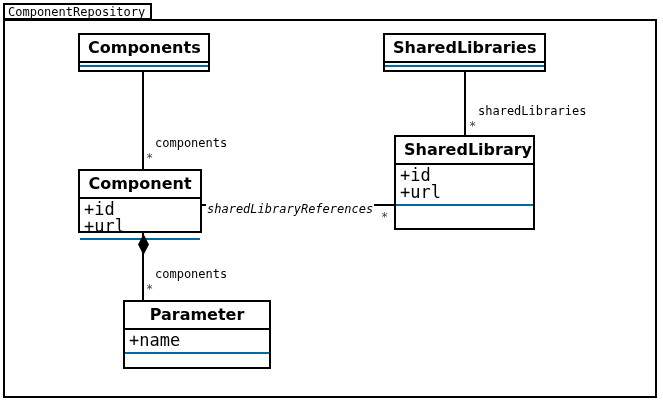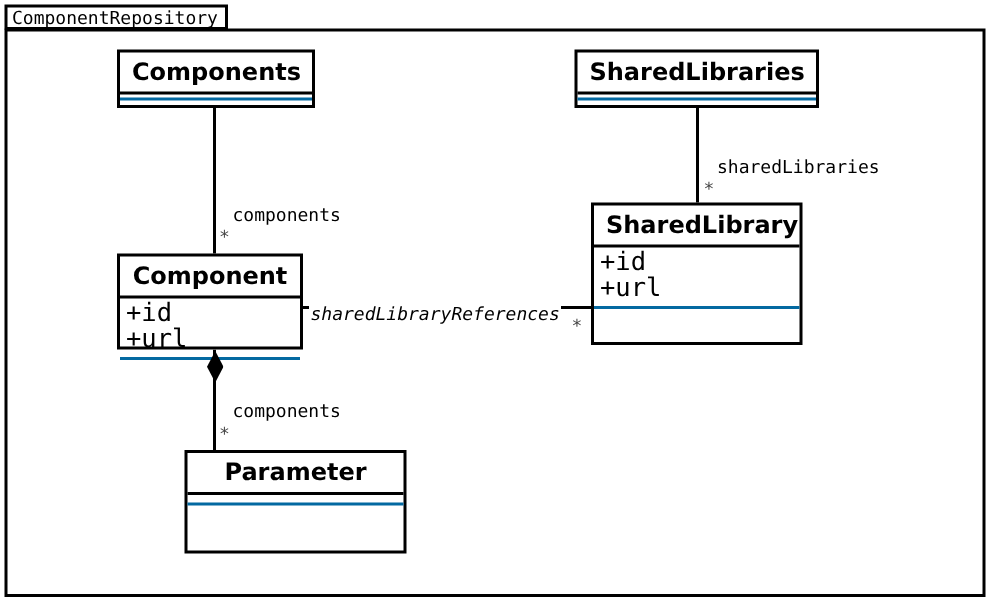--- a/index.html
+++ b/index.html
@@ -175,15 +175,16 @@
   <div class="cls-attrs">
     <div class="attr-line">+id</div>
     <div class="attr-line">+url</div>
   </div>
   <div class="cls-ops"></div>
 </div>
 
 <div class="cls" style="left:79px; top:300px; width:148px; height:69px;margin-left:44px;">
   <div class="cls-name">Parameter</div>
   <div class="cls-attrs">
+    <div class="attr-line">+name</div>
   </div>
   <div class="cls-ops"></div>
 </div>
 
 </body></html>

